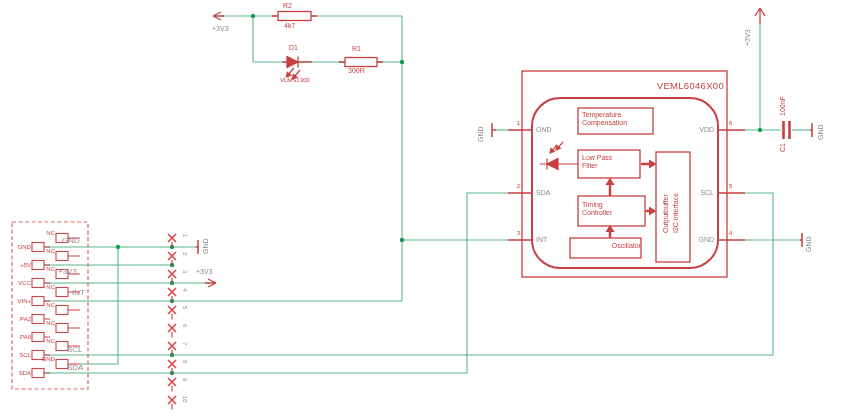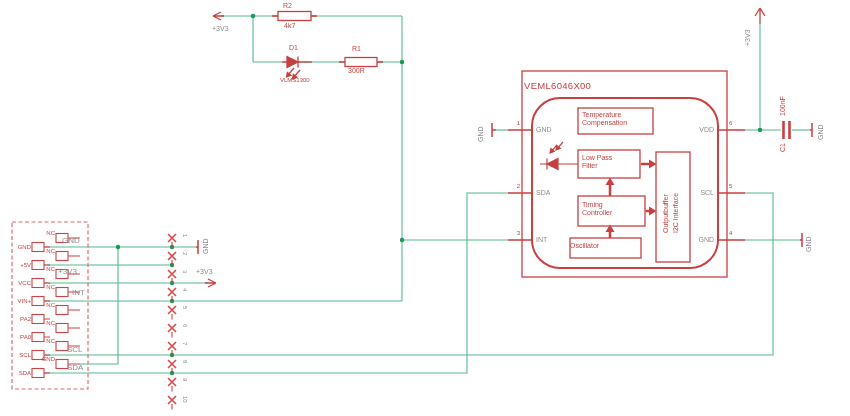--- a/index.html
+++ b/index.html
@@ -9,21 +9,21 @@
   .t{position:absolute;white-space:nowrap;line-height:1.08;}
   .red{color:#c84040;}
   .gray{color:#8c8c8c;}
   .f6{font-size:6px;}
   .f7{font-size:7px;}
   .f8{font-size:8px;}
   .f9{font-size:9.5px;letter-spacing:.3px;}
   .rot{transform:rotate(-90deg);transform-origin:0 0;}
   .rotcw{transform:rotate(90deg);transform-origin:0 0;}
   .ra{text-align:right;}
-  .ctr{text-align:left;}
+  .ctr{text-align:right;}
   .blk span{display:block;}
 </style>
 </head>
 <body>
 
 <div id="canvas">
 
 <svg width="850" height="416" viewBox="0 0 850 416">
 
   <g stroke="#57b98c" stroke-width="1.1" fill="none">

